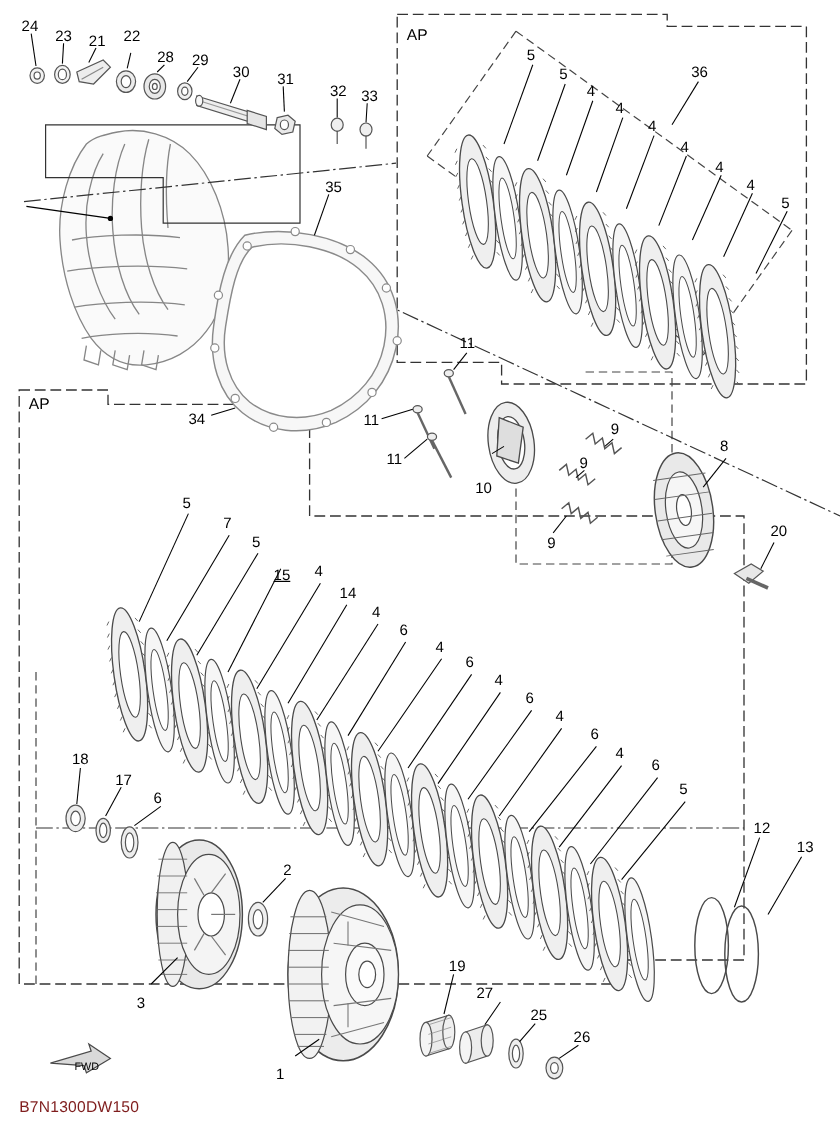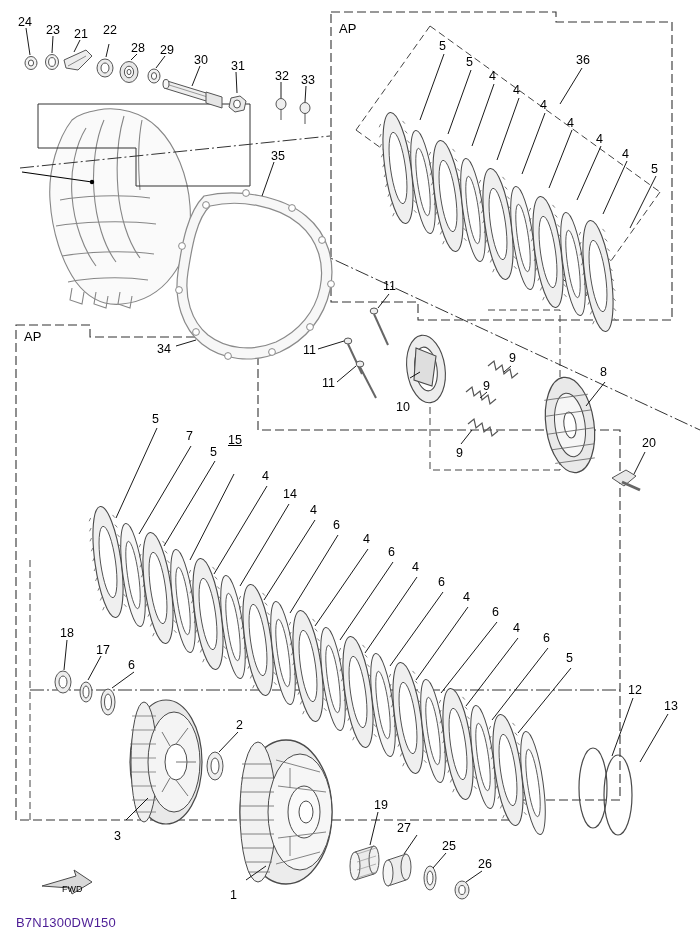--- a/index.html
+++ b/index.html
@@ -19,21 +19,21 @@
     color:#000;
     white-space:nowrap;
     line-height:1;
   }
   .lbl.ap{font-size:13px;}
   .code{
     position:absolute;
     left:16px;top:915px;
     font-size:13px;
     letter-spacing:.2px;
-    color:#4c1d95;
+    color:#7f1d1d;
     font-family:"Liberation Sans", sans-serif;
   }
   .fwd-text{
     position:absolute;
     font-size:9px;
     color:#000;
     font-family:"Liberation Sans", sans-serif;
   }
 </style>
 </head>
@@ -538,21 +538,21 @@
     <div class="lbl" style="left: 322px; top: 377px;">11</div>
     <div class="lbl" style="left: 396px; top: 358px; margin-top: 43px;">10</div>
     <div class="lbl" style="left: 509px; top: 352px;">9</div>
     <div class="lbl" style="left: 483px; top: 380px;">9</div>
     <div class="lbl" style="left: 456px; top: 447px;">9</div>
     <div class="lbl" style="left: 600px; top: 366px;">8</div>
     <div class="lbl" style="left: 642px; top: 437px;">20</div>
     <div class="lbl" style="left: 152px; top: 413px;">5</div>
     <div class="lbl" style="left: 186px; top: 430px;">7</div>
     <div class="lbl" style="left: 210px; top: 446px;">5</div>
-    <div class="lbl" style="left: 228px; top: 434px; text-decoration: underline;">15</div>
+    <div class="lbl" style="left: 228px; top: 473px; text-decoration: underline;">15</div>
     <div class="lbl" style="left: 262px; top: 470px;">4</div>
     <div class="lbl" style="left: 283px; top: 488px;">14</div>
     <div class="lbl" style="left: 310px; top: 504px;">4</div>
     <div class="lbl" style="left: 333px; top: 519px;">6</div>
     <div class="lbl" style="left: 363px; top: 533px;">4</div>
     <div class="lbl" style="left: 388px; top: 546px;">6</div>
     <div class="lbl" style="left: 412px; top: 561px;">4</div>
     <div class="lbl" style="left: 438px; top: 576px;">6</div>
     <div class="lbl" style="left: 463px; top: 591px;">4</div>
     <div class="lbl" style="left: 492px; top: 606px;">6</div>

